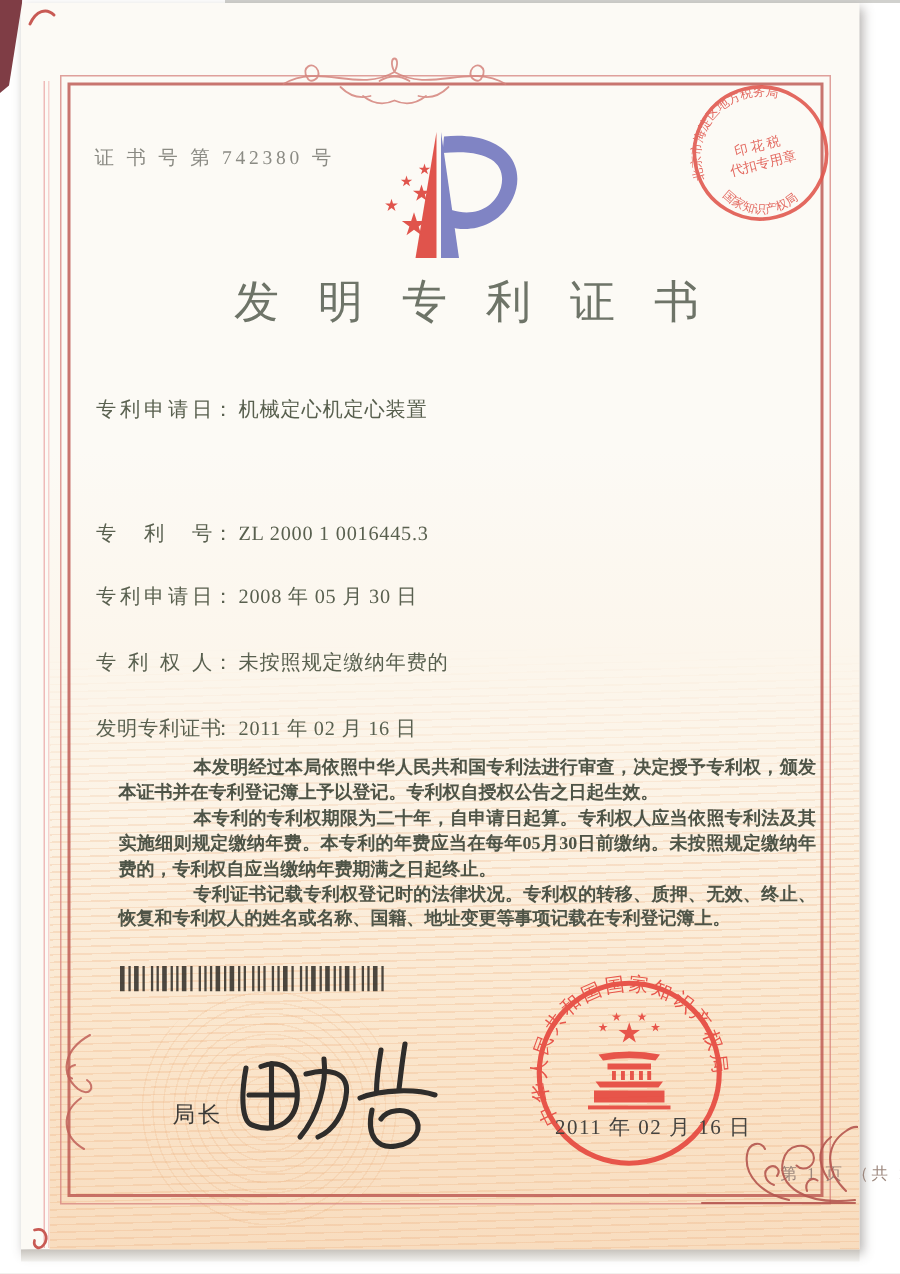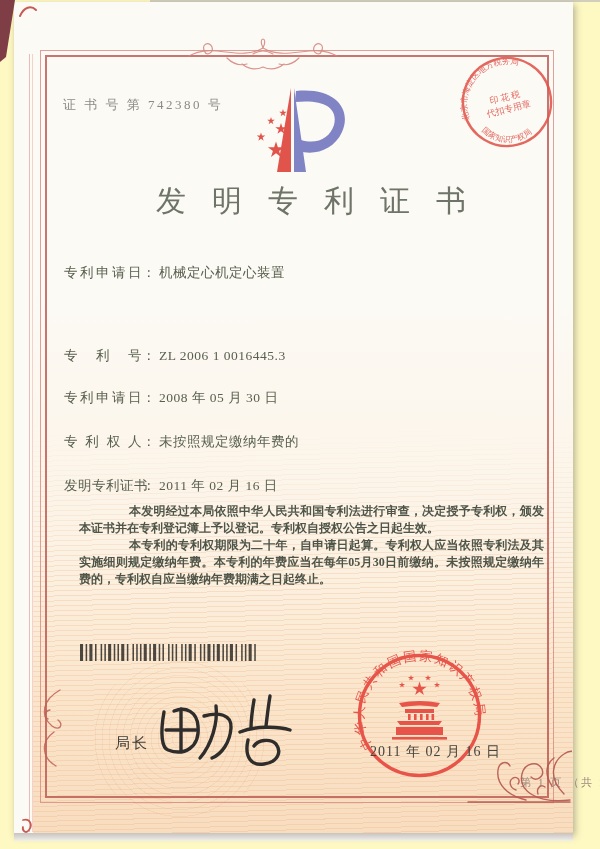--- a/index.html
+++ b/index.html
@@ -1,19 +1,19 @@
 <!DOCTYPE html>
 <html><head>
 <meta charset="utf-8">
 <style>
   * { margin:0; padding:0; box-sizing:border-box; }
   html,body { background:#e9e8e5; }
   .page {
     position:relative; width:600px; height:849px; overflow:hidden;
-    background:#fef9c3;
+    background:#ffffff;
     font-family:"Liberation Serif","DejaVu Serif",serif;
   }
   .scan-edge-top { position:absolute; left:150px; top:0; width:450px; height:2px; background:#bdbdb9; opacity:.7; }
   .corner-wedge { position:absolute; left:0; top:0; width:15px; height:62px; background:#7f3d45; clip-path:polygon(0 0,100% 0,40% 92%,0 100%); }
   .paper { position:absolute; left:14px; top:2px; width:559px; height:831px; background:#fcfaf5; box-shadow:2px 3px 7px rgba(90,85,80,.45); }
   .below-shadow { position:absolute; left:14px; top:833px; width:559px; height:8px; background:linear-gradient(180deg,#c7c3bd,#f1f0ed); }
   .binding { position:absolute; left:29px; top:54px; width:4px; height:778px; border-left:1px solid #edb4b2; border-right:1px solid #f5cdca; opacity:.9; }
 
   .warm-bg { position:absolute; left:33px; top:300px; width:540px; height:533px;
     background:linear-gradient(180deg, rgba(252,238,219,0) 0%, rgba(252,236,214,.5) 45%, rgba(250,226,197,.88) 75%, rgba(248,219,188,.95) 100%); }
@@ -119,35 +119,36 @@
       <text x="50" y="60" font-size="9" text-anchor="middle">代扣专用章</text>
     </g>
   </svg>
 
   <div class="title">发明专利证书</div>
 
   <div class="field f1">
     <span class="flabel">专利申请日</span><span class="fcolon">：</span><span class="fvalue">机械定心机定心装置</span>
   </div>
   <div class="field f3">
-    <span class="flabel">专利号</span><span class="fcolon">：</span><span class="fvalue">ZL 2006 1 0016445.3</span>
+    <span class="flabel">专利号</span><span class="fcolon">：</span><span class="fvalue">ZL 2000 1 0016445.3</span>
   </div>
   <div class="field f4">
     <span class="flabel">专利申请日</span><span class="fcolon">：</span><span class="fvalue">2008 年 05 月 30 日</span>
   </div>
   <div class="field f5">
     <span class="flabel">专利权人</span><span class="fcolon">：</span><span class="fvalue">未按照规定缴纳年费的</span>
   </div>
   <div class="field f6">
     <span class="flabel">发明专利证书</span><span class="fcolon">：</span><span class="fvalue">2011 年 02 月 16 日</span>
   </div>
 
   <div class="body-text">
     <p>本发明经过本局依照中华人民共和国专利法进行审查，决定授予专利权，颁发本证书并在专利登记簿上予以登记。专利权自授权公告之日起生效。</p>
     <p>本专利的专利权期限为二十年，自申请日起算。专利权人应当依照专利法及其实施细则规定缴纳年费。本专利的年费应当在每年05月30日前缴纳。未按照规定缴纳年费的，专利权自应当缴纳年费期满之日起终止。</p>
+    <p>专利证书记载专利权登记时的法律状况。专利权的转移、质押、无效、终止、恢复和专利权人的姓名或名称、国籍、地址变更等事项记载在专利登记簿上。</p>
   </div>
 
   <svg class="barcode" id="barcode-svg" viewBox="0 0 178 17" preserveAspectRatio="none">
       <rect x="0.00" y="0" width="3.07" height="17" fill="#26241f"></rect>
       <rect x="5.62" y="0" width="1.54" height="17" fill="#26241f"></rect>
       <rect x="9.37" y="0" width="3.07" height="17" fill="#26241f"></rect>
       <rect x="14.99" y="0" width="1.54" height="17" fill="#26241f"></rect>
       <rect x="20.61" y="0" width="1.54" height="17" fill="#26241f"></rect>
       <rect x="24.36" y="0" width="1.54" height="17" fill="#26241f"></rect>
       <rect x="28.11" y="0" width="3.07" height="17" fill="#26241f"></rect>

